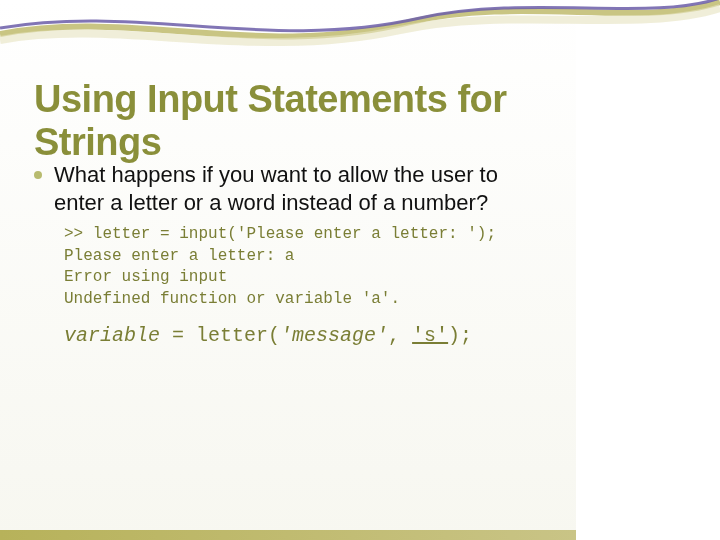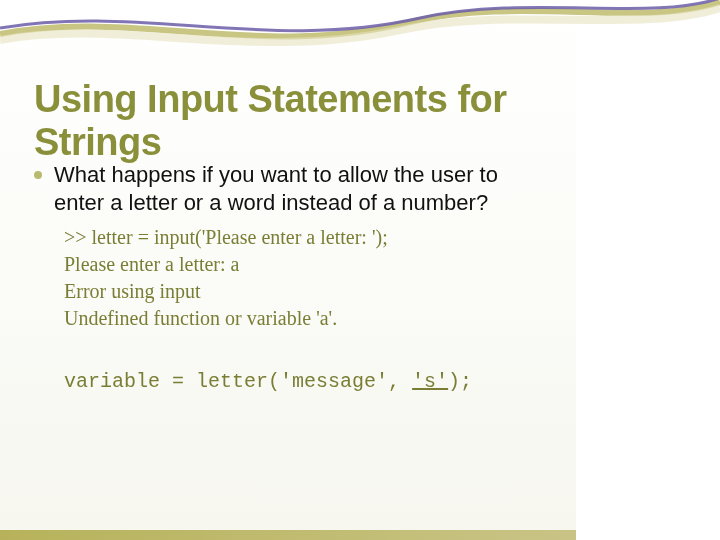--- a/index.html
+++ b/index.html
@@ -4,23 +4,23 @@
 <style>
   html,body{margin:0;padding:0;width:720px;height:540px;font-family:Arial,Helvetica,sans-serif;background:#fff;overflow:hidden}
   .slide{position:relative;width:576px;height:540px;background:linear-gradient(180deg,#fff 0%,#f7f7f0 100%)}
   .swoosh{position:absolute;top:0;left:0;width:720px;height:70px;overflow:hidden;pointer-events:none}
   .swoosh svg{display:block}
   .title{position:absolute;top:78px;left:34px;right:34px;font-size:38px;font-weight:700;color:#8a8f3a;letter-spacing:-0.5px}
   .body{position:absolute;top:161px;left:34px;right:34px}
   .bul{display:flex;margin:0 0 8px 0}
   .dot{flex:0 0 auto;width:8px;height:8px;border-radius:50%;background:#b8bb6f;margin:10px 12px 0 0}
   .bt{flex:1 1 auto;font-size:22px;color:#111;line-height:1.25}
-  .code{margin:6px 0 36px 30px;font-family:Liberation Serif, serif;font-size:20px;color:#7a7e35;line-height:1.35;white-space:pre}
+  .code{margin:6px 0 12px 30px;font-family:Liberation Mono, monospace;font-size:16px;color:#7a7e35;line-height:1.35;white-space:pre}
   .syntax{margin:10px 0 0 30px;font-family:"Courier New",Courier,monospace;font-size:20px;line-height:1.35}
-  .it{color:#7a7e35}
+  .it{font-style:italic;color:#7a7e35}
   .pl{color:#7a7e35}
   .ul{text-decoration:underline}
   .footbar{position:absolute;bottom:0;left:0;right:0;height:10px;background:linear-gradient(90deg,#b7b25a 0%,#c9c486 100%)}
 </style>
 </head>
 <body>
 
 <div class="slide">
   <div class="swoosh">
     <svg width="720" height="70" viewBox="0 0 720 70">

